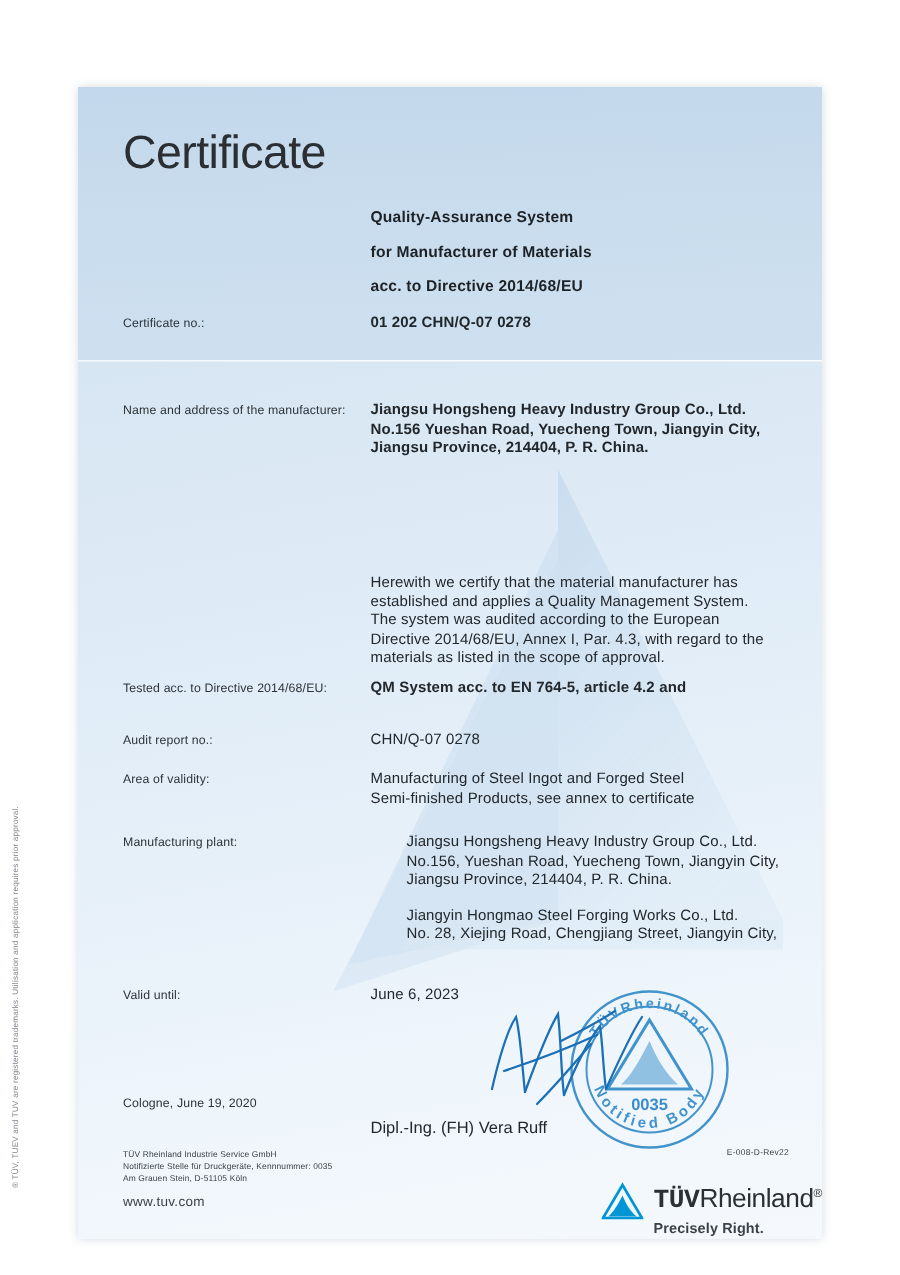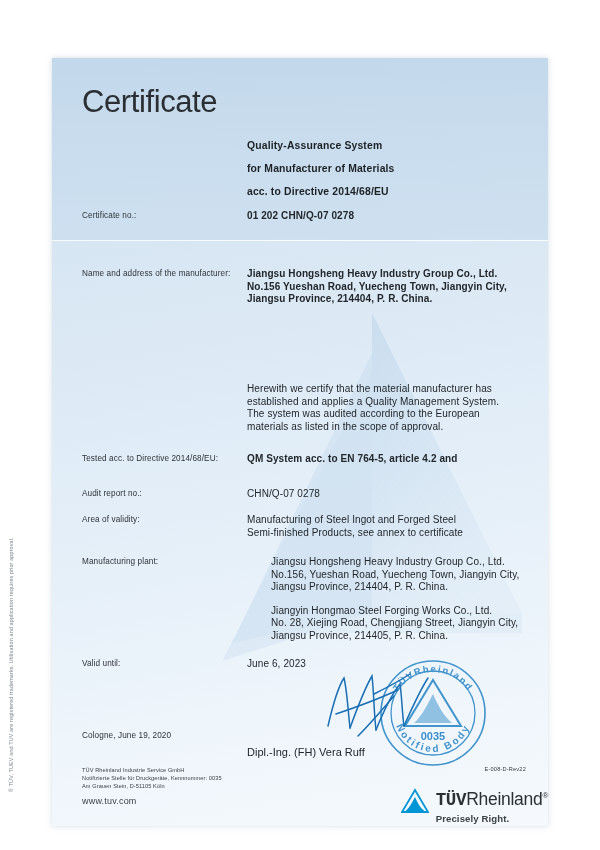--- a/index.html
+++ b/index.html
@@ -278,20 +278,21 @@
         <span class="ln">Jiangsu Province, 214404, P. R. China.</span>
       </div>
     </div>
 
     <div class="row r-herewith">
       <div class="label"></div>
       <div class="value">
         <span class="ln">Herewith we certify that the material manufacturer has</span>
         <span class="ln">established and applies a Quality Management System.</span>
         <span class="ln">The system was audited according to the European</span>
+        <span class="ln">Directive 2014/68/EU, Annex I, Par. 4.3, with regard to the</span>
         <span class="ln">materials as listed in the scope of approval.</span>
       </div>
     </div>
 
     <div class="row r-tested">
       <div class="label">
         <span class="ln">Tested acc. to</span>
         <span class="ln">Directive 2014/68/EU:</span>
       </div>
       <div class="value bold">
@@ -316,21 +317,20 @@
       <div class="label">Manufacturing plant:</div>
       <div class="value">
         <div class="plant-block">
           <span class="ln">Jiangsu Hongsheng Heavy Industry Group Co., Ltd.</span>
           <span class="ln">No.156, Yueshan Road, Yuecheng Town, Jiangyin City,</span>
           <span class="ln">Jiangsu Province, 214404, P. R. China.</span>
         </div>
         <div class="plant-block">
           <span class="ln">Jiangyin Hongmao Steel Forging Works Co., Ltd.</span>
           <span class="ln">No. 28, Xiejing Road, Chengjiang Street, Jiangyin City,</span>
-          <span class="ln">Jiangsu Province, 214405, P. R. China.</span>
         </div>
       </div>
     </div>
 
     <div class="row r-valid">
       <div class="label">Valid until:</div>
       <div class="value">June 6, 2023</div>
     </div>
 
     <div class="row r-place">

